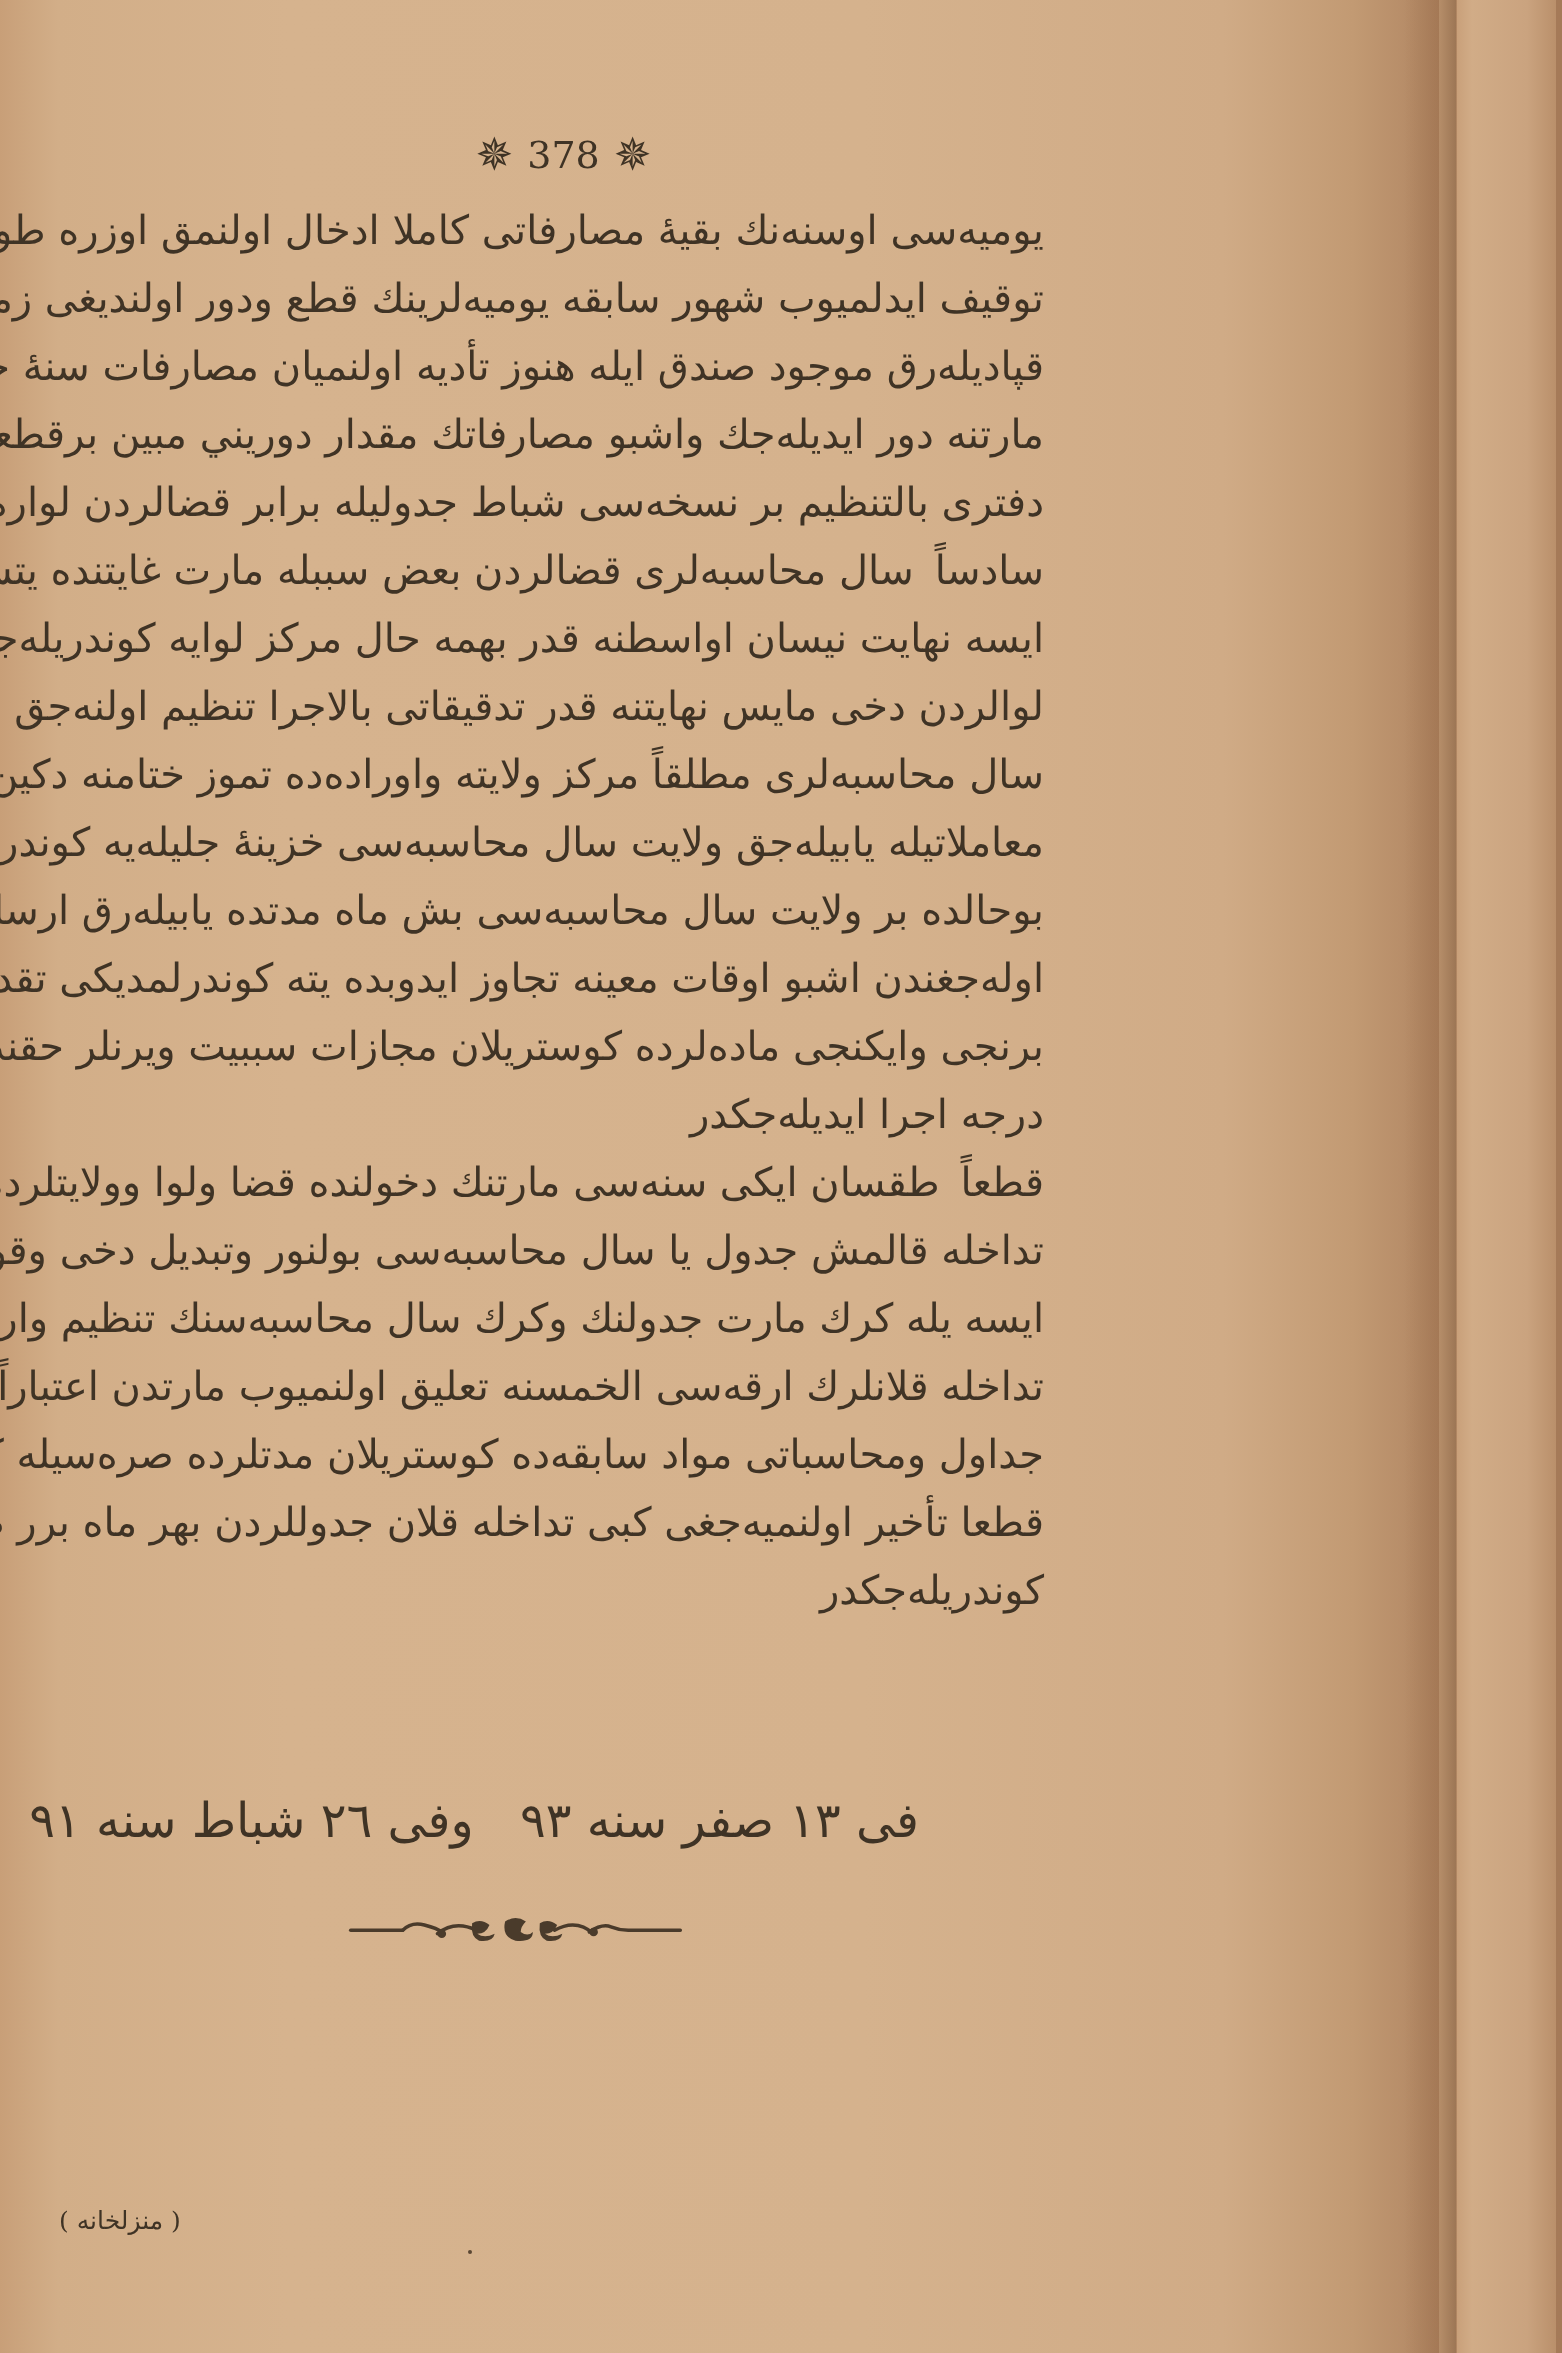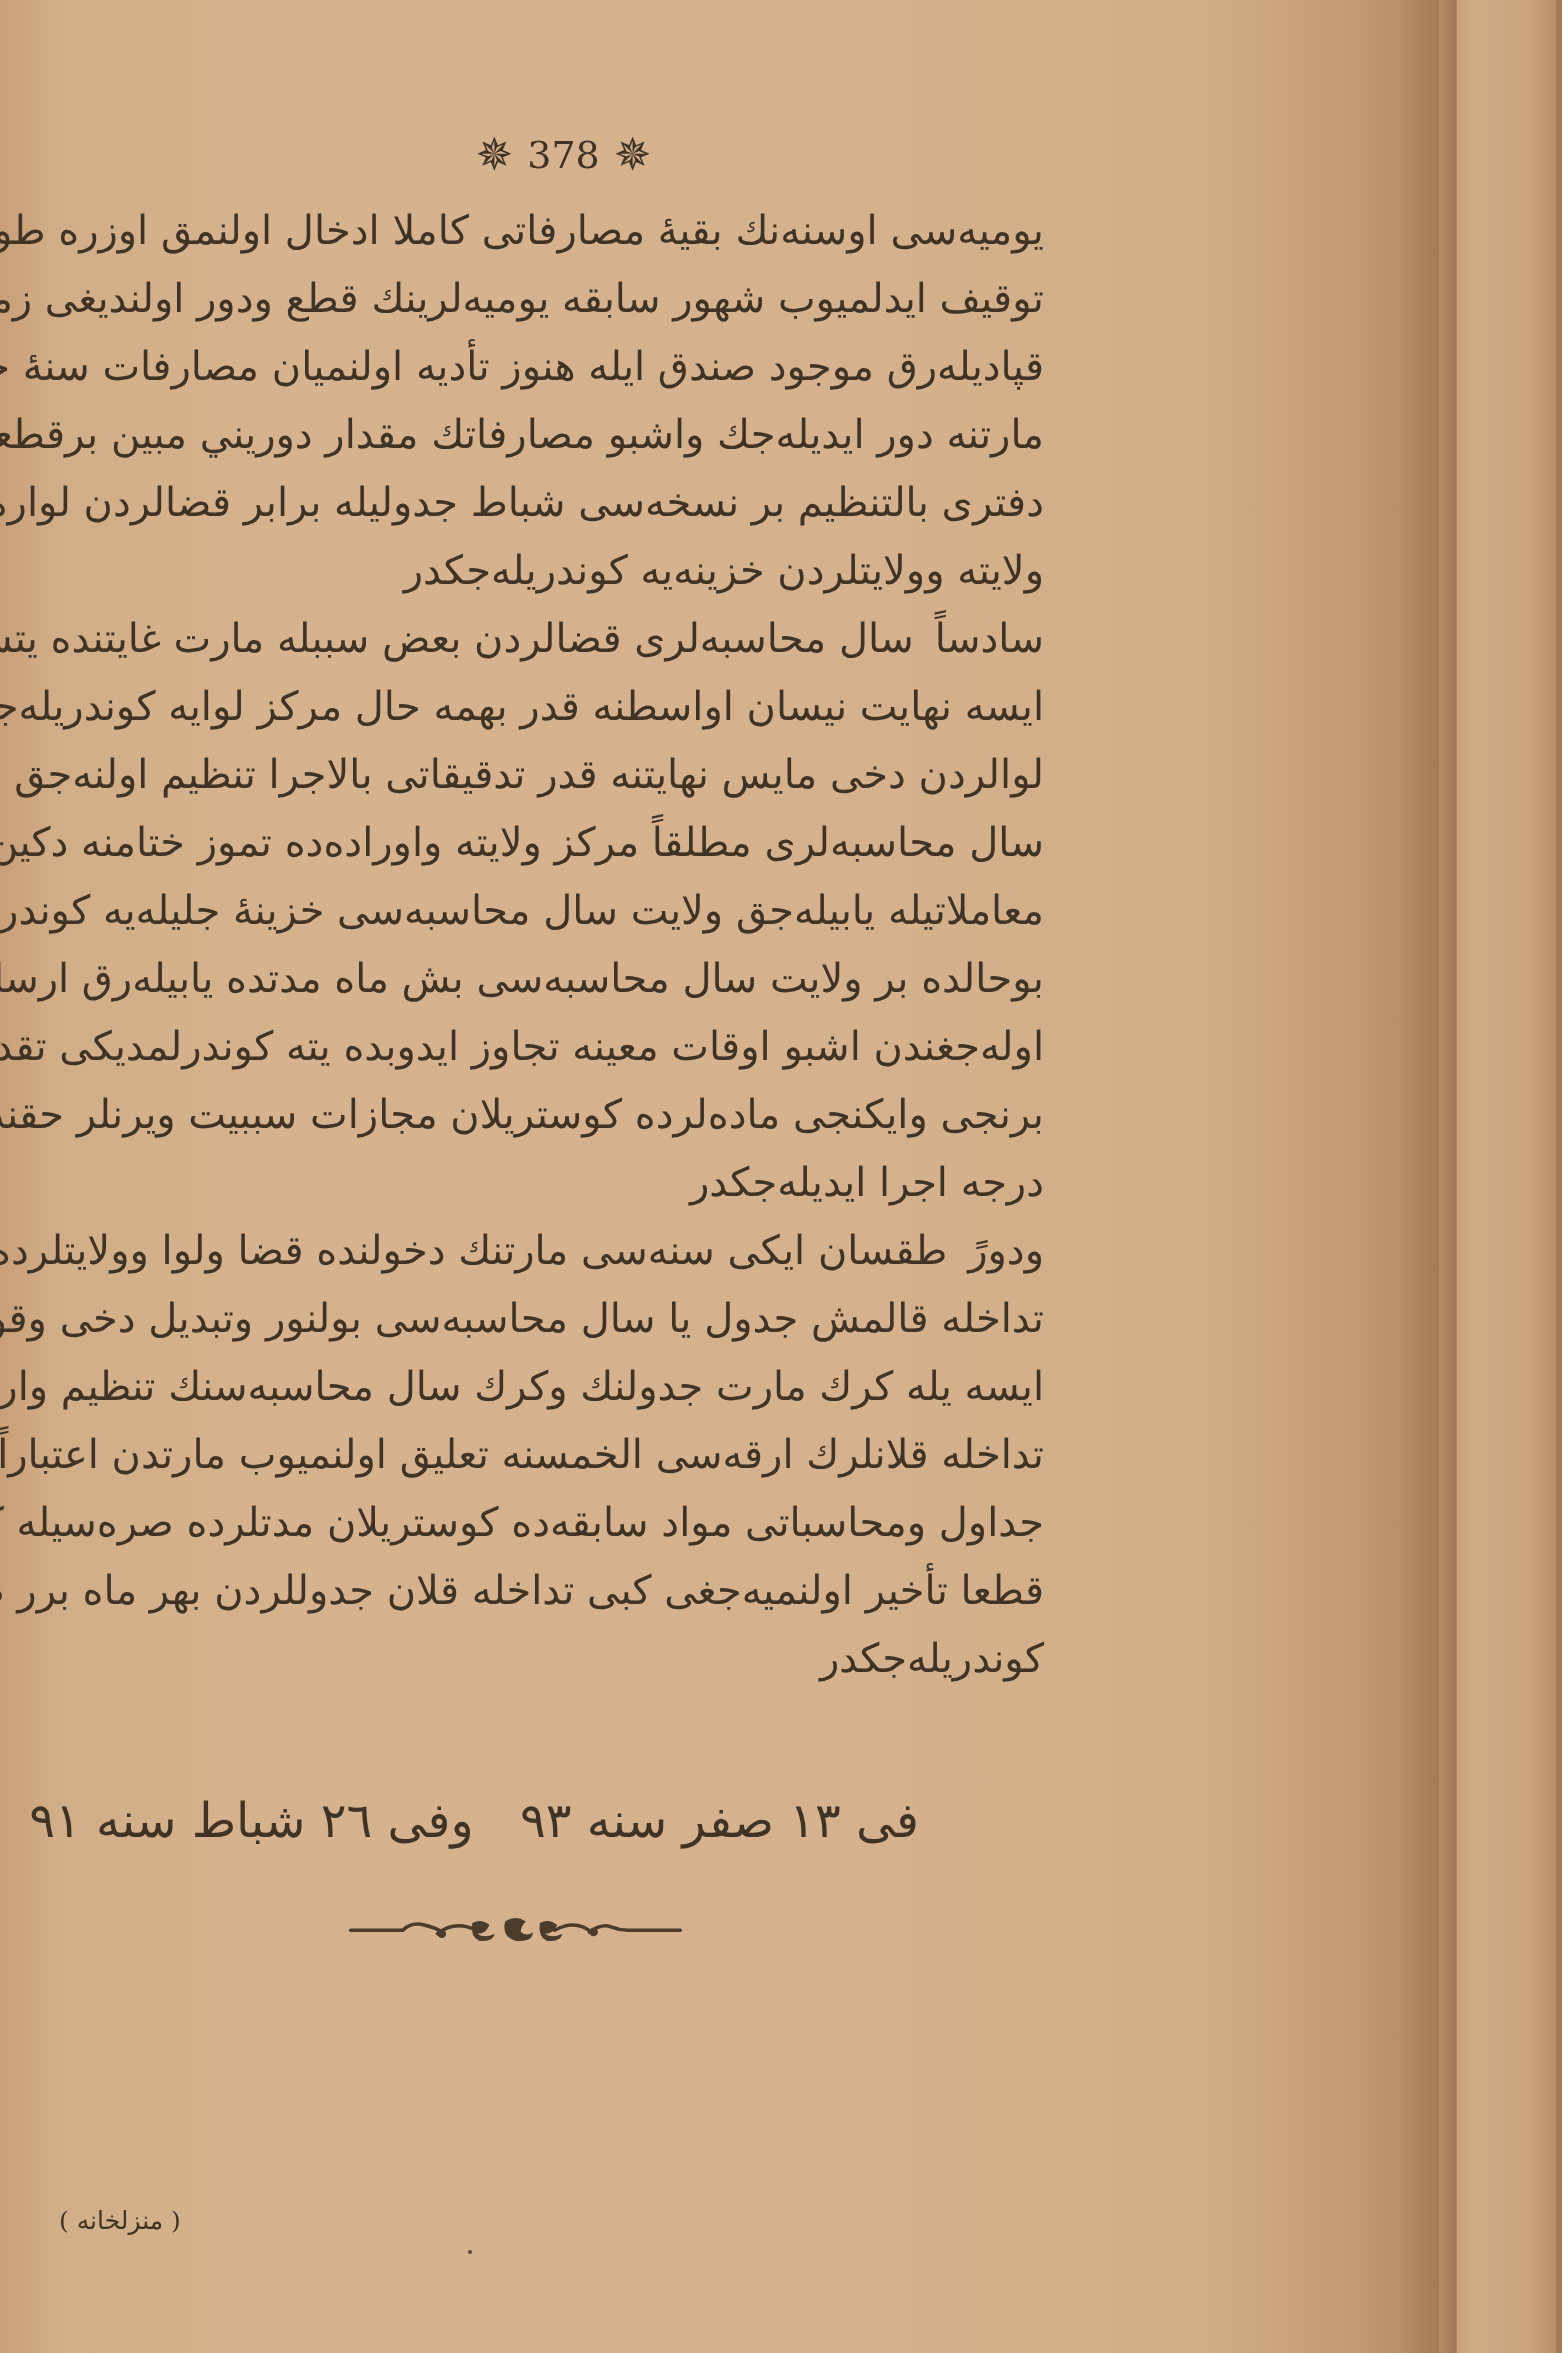--- a/index.html
+++ b/index.html
@@ -77,31 +77,30 @@
   <span>378</span>
   <span class="asterisk-ornament">✵</span>
 </div>
 
 <div class="text-block ink" id="text-block">
     <span class="text-line"><span>يوميه‌سى اوسنه‌نك بقيهٔ مصارفاتى كاملا ادخال اولنمق اوزره طول مدت</span></span>
     <span class="text-line"><span>توقيف ايدلميوب شهور سابقه يوميه‌لرينك قطع ودور اولنديغى زمانلر كبى</span></span>
     <span class="text-line"><span>قپاديله‌رق موجود صندق ايله هنوز تأديه اولنميان مصارفات سنهٔ جديده</span></span>
     <span class="text-line"><span>مارتنه دور ايديله‌جك واشبو مصارفاتك مقدار دوريني مبين برقطعه ديون</span></span>
     <span class="text-line"><span>دفترى بالتنظيم بر نسخه‌سى شباط جدوليله برابر قضالردن لواره ولوالردن</span></span>
-    <span class="text-line last"><span>ولايته وولايتلردن خزينه‌يه كوندريله‌جكدر</span></span>
     <span class="text-line"><span class="section-label">سادساً</span><span>سال محاسبه‌لرى قضالردن بعض سببله مارت غايتنده يتشديريله‌مز</span></span>
     <span class="text-line"><span>ايسه نهايت نيسان اواسطنه قدر بهمه حال مركز لوايه كوندريله‌جكى كبى</span></span>
     <span class="text-line"><span>لوالردن دخى مايس نهايتنه قدر تدقيقاتى بالاجرا تنظيم اولنه‌جق سنجاق</span></span>
     <span class="text-line"><span>سال محاسبه‌لرى مطلقاً مركز ولايته واوراده‌ده تموز ختامنه دكين ايفاى</span></span>
     <span class="text-line"><span>معاملاتيله يابيله‌جق ولايت سال محاسبه‌سى خزينهٔ جليله‌يه كوندريلوب</span></span>
     <span class="text-line"><span>بوحالده بر ولايت سال محاسبه‌سى بش ماه مدتده يابيله‌رق ارسال قلنمش</span></span>
     <span class="text-line"><span>اوله‌جغندن اشبو اوقات معينه تجاوز ايدوبده يته كوندرلمديكى تقديرده</span></span>
     <span class="text-line"><span>برنجى وايكنجى ماده‌لرده كوستريلان مجازات سببيت ويرنلر حقنده درجه</span></span>
     <span class="text-line last"><span>درجه اجرا ايديله‌جكدر</span></span>
-    <span class="text-line"><span class="section-label">ودورً</span><span>طقسان ايكى سنه‌سى مارتنك دخولنده قضا ولوا وولايتلرده</span></span>
+    <span class="text-line"><span class="section-label">قطعاً</span><span>طقسان ايكى سنه‌سى مارتنك دخولنده قضا ولوا وولايتلرده</span></span>
     <span class="text-line"><span>تداخله قالمش جدول يا سال محاسبه‌سى بولنور وتبديل دخى وقوع بولور</span></span>
     <span class="text-line"><span>ايسه يله كرك مارت جدولنك وكرك سال محاسبه‌سنك تنظيم وارسالى</span></span>
     <span class="text-line"><span>تداخله قلانلرك ارقه‌سى الخمسنه تعليق اولنميوب مارتدن اعتباراً سنهٔ جديده</span></span>
     <span class="text-line"><span>جداول ومحاسباتى مواد سابقه‌ده كوستريلان مدتلرده صره‌سيله كوندريلوب</span></span>
     <span class="text-line"><span>قطعا تأخير اولنميه‌جغى كبى تداخله قلان جدوللردن بهر ماه برر طاقم</span></span>
     <span class="text-line last"><span>كوندريله‌جكدر</span></span>
   </div>
 
 <div class="date-line ink">
   <span>فى ١٣ صفر سنه ٩٣</span>

